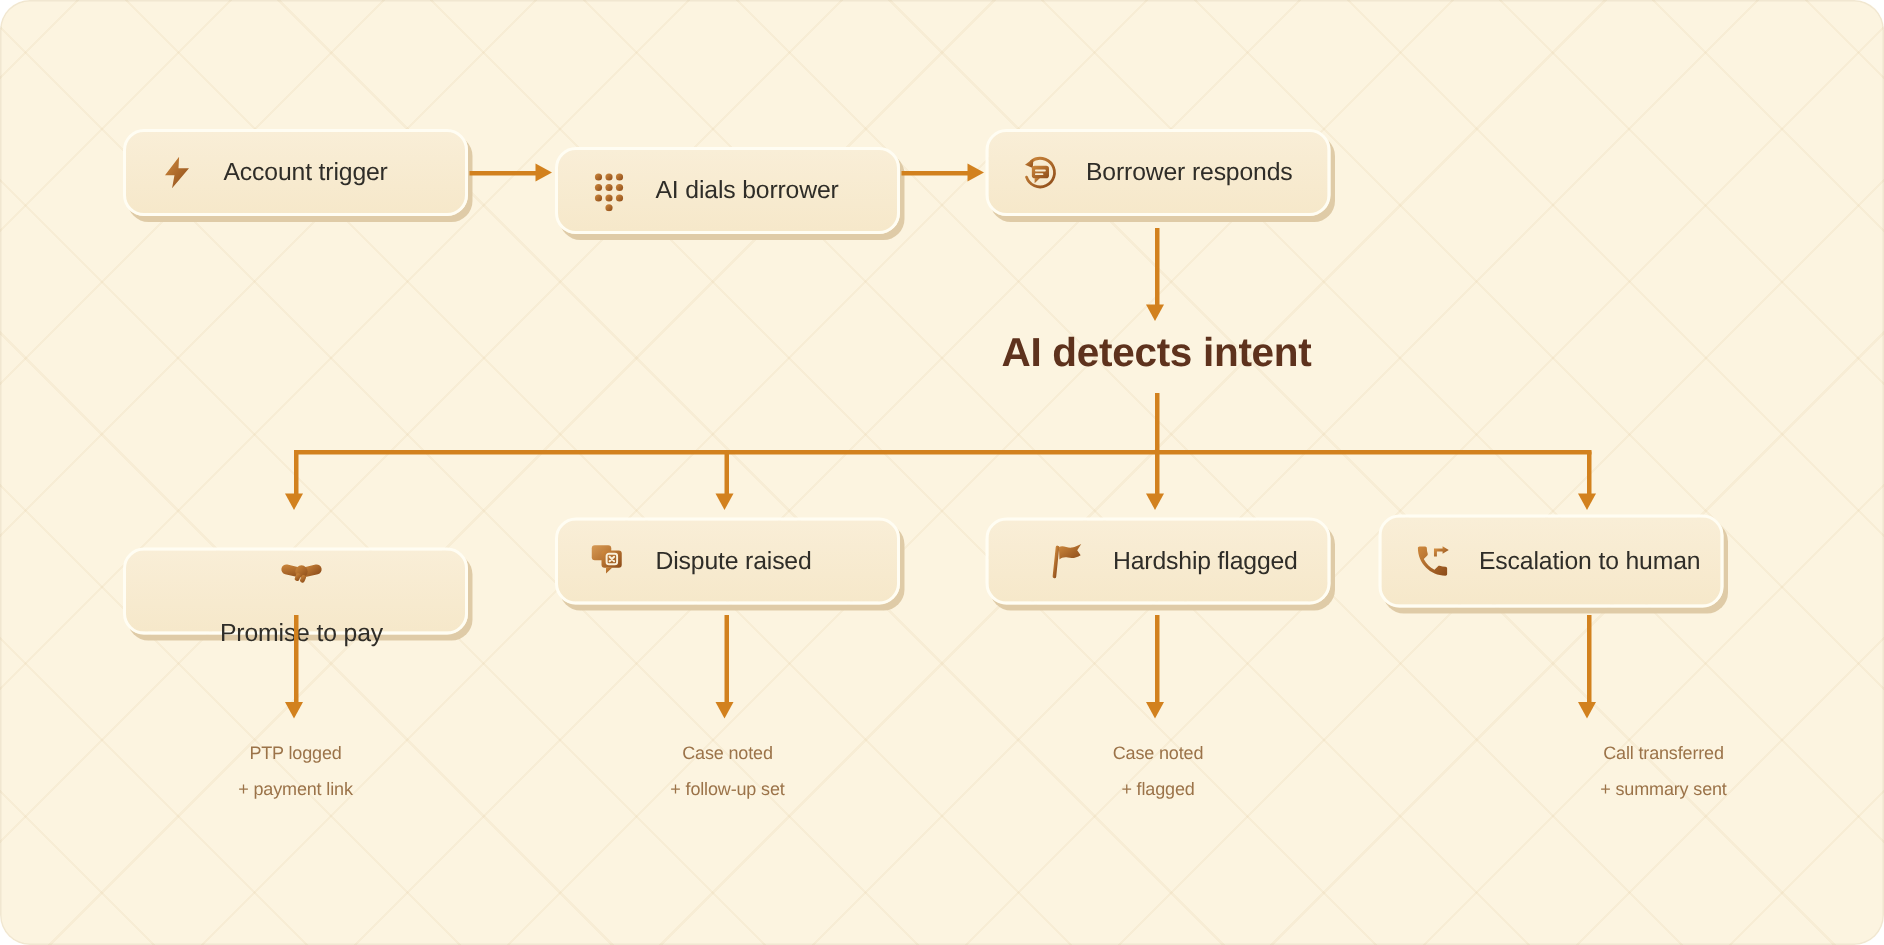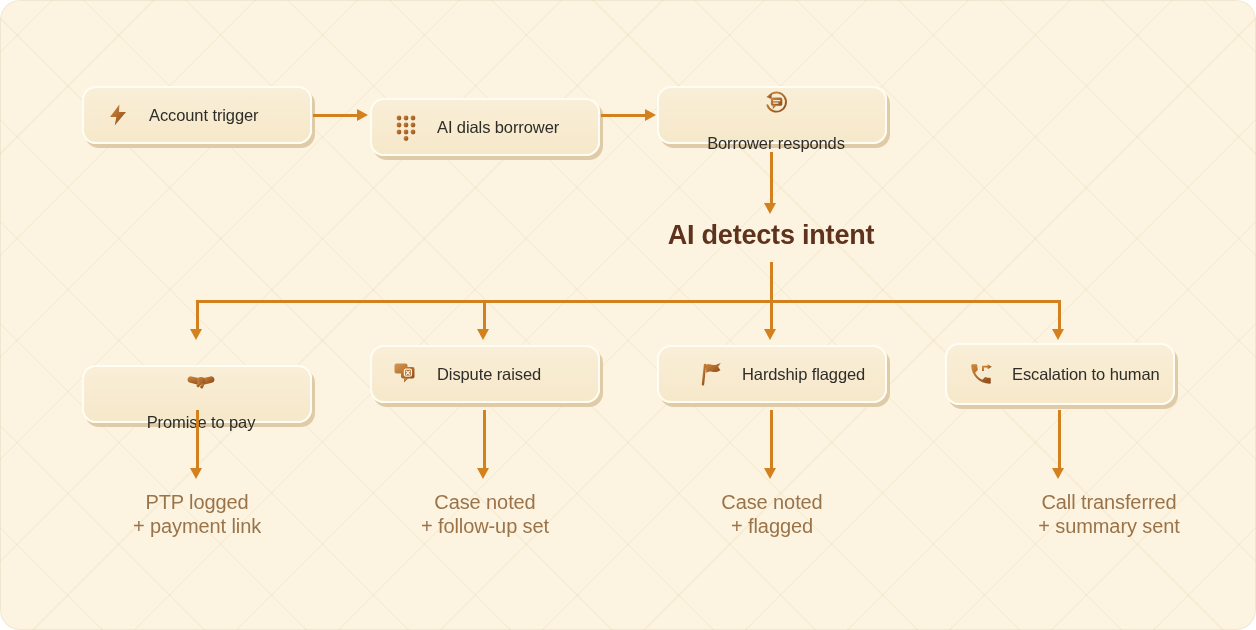--- a/index.html
+++ b/index.html
@@ -27,21 +27,21 @@
   .heading{
     position:absolute;left:641px;top:220px;width:260px;text-align:center;
     font-size:27px;font-weight:700;color:#5E321D;letter-spacing:-0.2px;
   }
   .hline{position:absolute;height:2.5px;background:#D2811E;}
   .vline{position:absolute;width:2.5px;background:#D2811E;}
   .head-right{position:absolute;width:0;height:0;border-top:6.5px solid transparent;border-bottom:6.5px solid transparent;border-left:11px solid #D2811E;}
   .head-down{position:absolute;width:0;height:0;border-left:6.5px solid transparent;border-right:6.5px solid transparent;border-top:11px solid #D2811E;}
   .outcome{
     position:absolute;width:230px;top:490px;text-align:center;
-    font-size:20px;line-height:24px;color:#9B7349;letter-spacing:-0.1px;
+    font-size:12px;line-height:24px;color:#9B7349;letter-spacing:-0.1px;
   }
 </style>
 </head>
 <body>
 
 <svg width="0" height="0" style="position:absolute" aria-hidden="true">
   <defs>
     <linearGradient id="ig" x1="0" y1="0" x2="1" y2="1">
       <stop offset="0" stop-color="#CF8A3E"></stop>
         <stop offset="1" stop-color="#8C4B19"></stop>
@@ -77,21 +77,21 @@
           <circle cx="5" cy="18" r="2.4"></circle>
             <circle cx="12" cy="18" r="2.4"></circle>
             <circle cx="19" cy="18" r="2.4"></circle>
           <circle cx="12" cy="24.5" r="2.4"></circle>
         </g>
       </svg>
     </span>
     <span class="label">AI dials borrower</span>
   </div>
 
-  <div class="node" style="left:657px;top:86px;flex-direction:column;">
+  <div class="node" style="left:657px;top:86px;">
     <span class="icon">
       <svg width="27" height="27" viewBox="0 0 26 26">
         <path d="M7.2 5.4 A9.2 9.2 0 1 1 4.2 15.5" fill="none" stroke="url(#ig)" stroke-width="1.8" stroke-linecap="round"></path>
         <polygon points="3.2,7.6 8.6,3.6 8.2,9.6" fill="url(#ig)"></polygon>
         <rect x="7.6" y="8.2" width="11" height="8" rx="1.8" fill="url(#ig)"></rect>
         <path d="M9.4 16 v3.4 l3.4-3.4z" fill="url(#ig)"></path>
         <rect x="9.6" y="10.6" width="7" height="1.2" rx="0.6" fill="#F8ECD2"></rect>
         <rect x="9.6" y="13" width="5.4" height="1.2" rx="0.6" fill="#F8ECD2"></rect>
       </svg>
     </span>
@@ -158,21 +158,21 @@
   <div class="node" style="left:657px;top:345px;padding-left:38px;">
     <span class="icon">
       <svg width="25" height="27" viewBox="0 0 24 26">
         <rect x="3.6" y="2.6" width="2.3" height="21" rx="1.1" fill="url(#ig)" transform="rotate(6 4.7 13)"></rect>
         <path d="M6.6 3.6 C9.4 1.9 11.8 4.4 15 3.9 C17.2 3.5 19.2 2.4 21 1.6 L18.4 5.6 20.6 8.8 C18 10.5 15.2 11 12.4 10.3 C10.2 9.8 8.3 10.4 7 11.5 Z" fill="url(#ig)"></path>
       </svg>
     </span>
     <span class="label">Hardship flagged</span>
   </div>
 
-  <div class="node" style="left:945px;top:343px;height:62px;">
+  <div class="node" style="left:919px;top:343px;height:62px;">
     <span class="icon">
       <svg width="26" height="26" viewBox="0 0 24 24">
         <path fill="url(#ig)" d="M6.62 10.79c1.44 2.83 3.76 5.14 6.59 6.59l2.2-2.21c.27-.27.67-.36 1.02-.24 1.12.37 2.33.57 3.57.57.55 0 1 .45 1 1V20c0 .55-.45 1-1 1-9.39 0-17-7.61-17-17 0-.55.45-1 1-1h3.5c.55 0 1 .45 1 1 0 1.25.2 2.45.57 3.57.11.35.03.74-.25 1.02z"></path>
         <path d="M13.8 9.2 V5.2 h5" fill="none" stroke="url(#ig)" stroke-width="1.8"></path>
         <polygon points="18.2,2.9 22,5.2 18.2,7.5" fill="url(#ig)"></polygon>
       </svg>
     </span>
     <span class="label">Escalation to human</span>
   </div>
 

